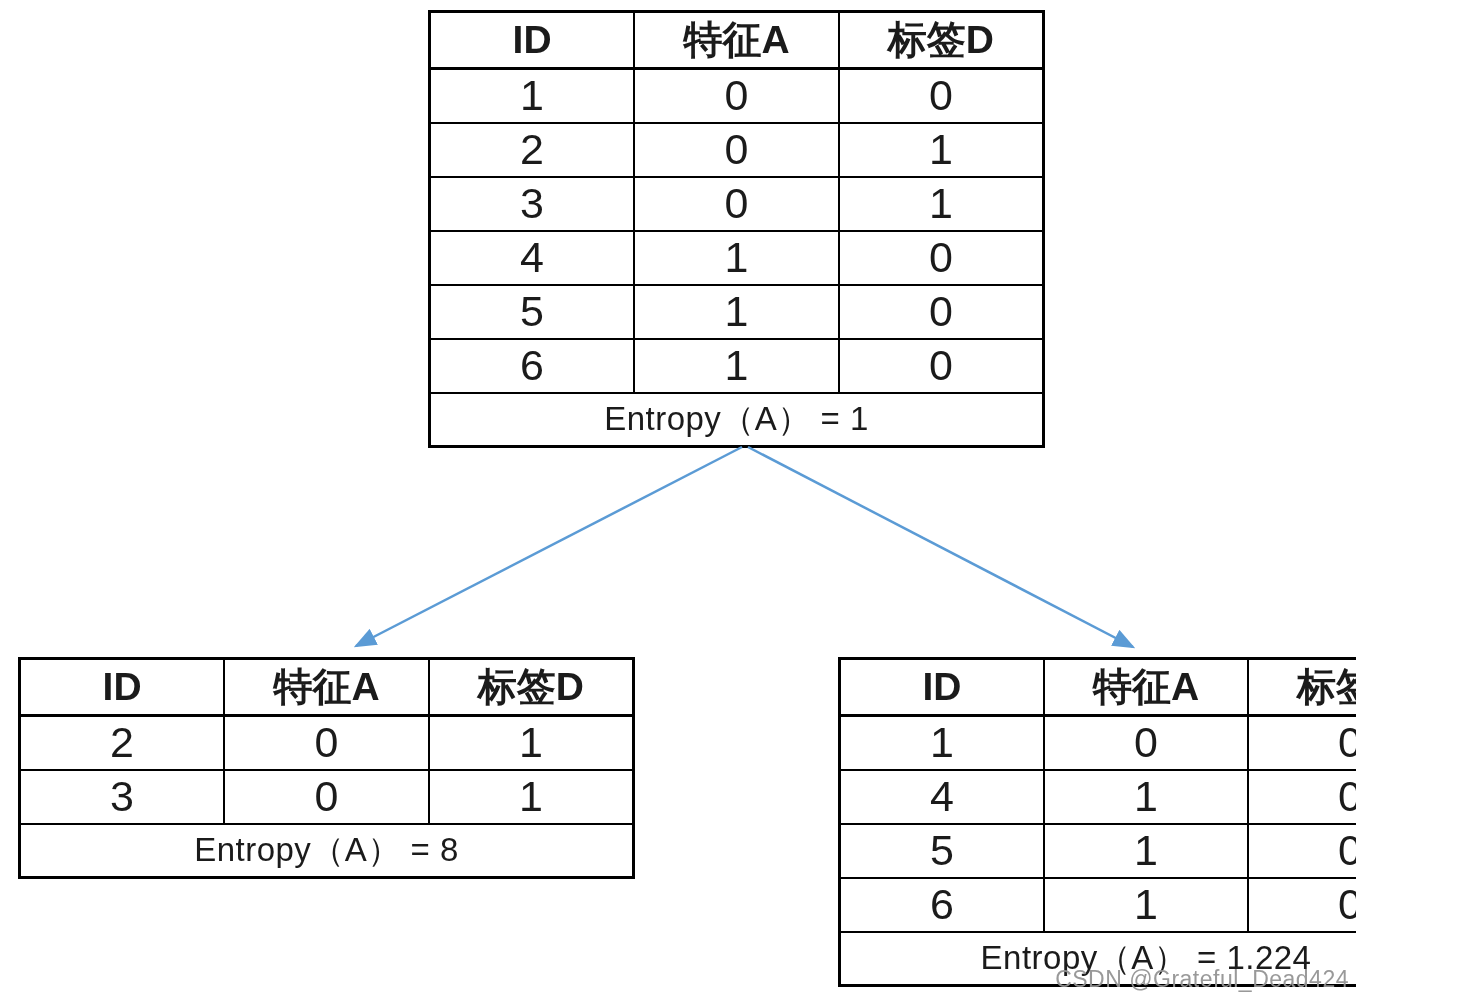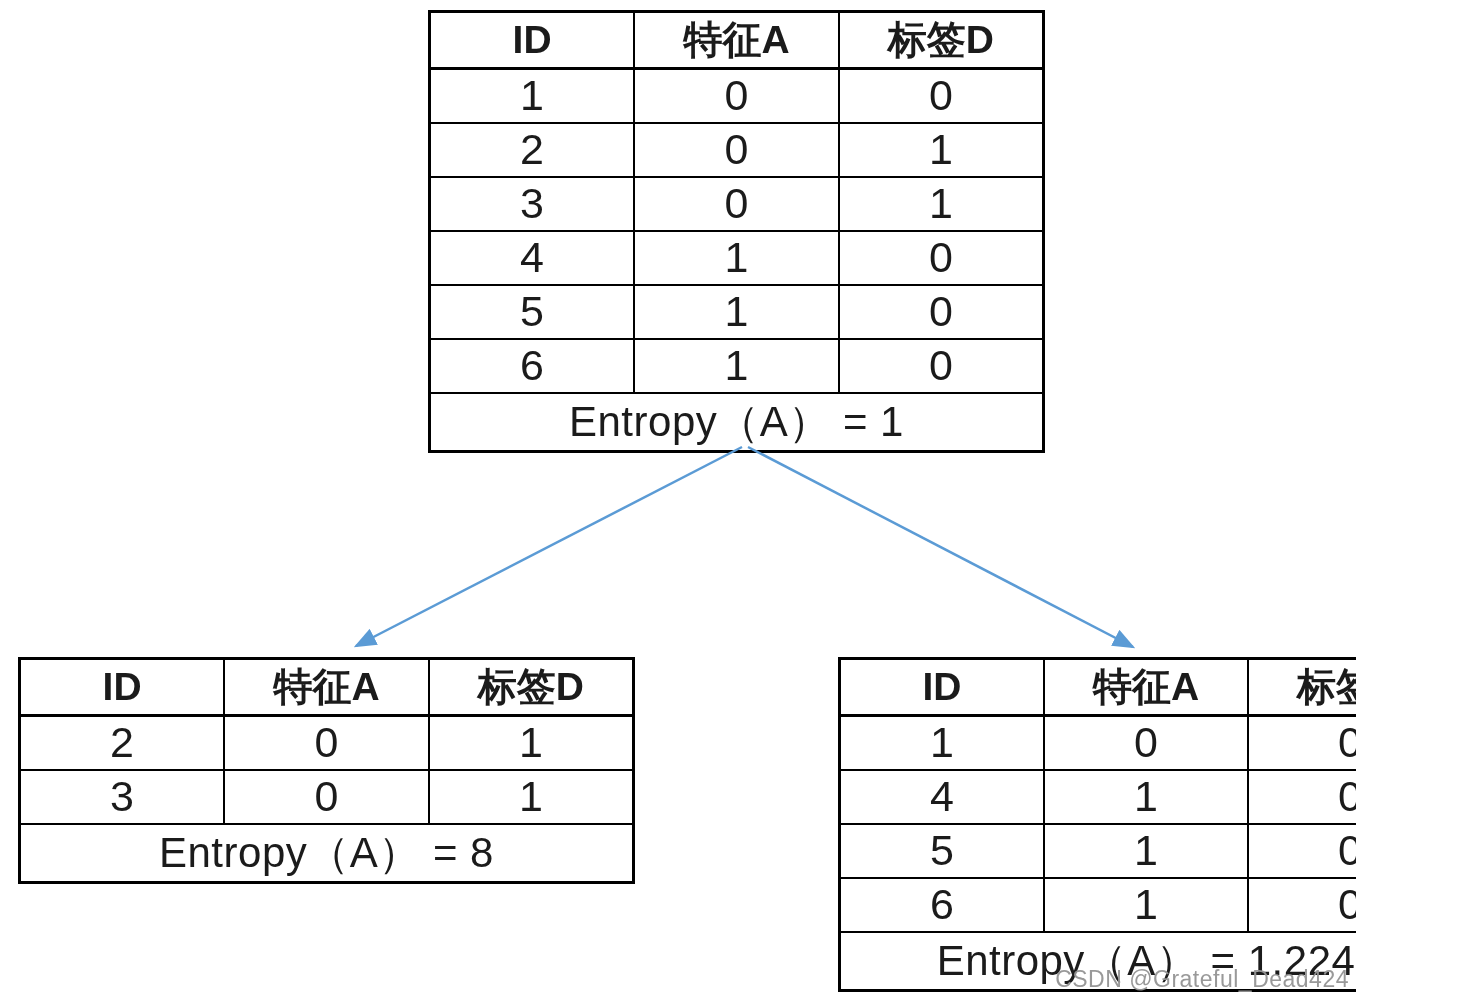--- a/index.html
+++ b/index.html
@@ -13,21 +13,21 @@
     background:#ffffff; border:3px solid #000000;
   }
   .tbl th, .tbl td {
     border:2px solid #000000; text-align:center; vertical-align:middle;
     padding:0; color:#1b1b1b; overflow:hidden; white-space:nowrap;
   }
   .tbl thead th { border-bottom:3px solid #000000; }
   .tbl tr { height:54px; }
   .tbl th { font-size:39px; font-weight:bold; }
   td.val { font-size:43px; font-weight:400; }
-  td.footer { font-size:42px; font-weight:400; letter-spacing:0.5px; }
+  td.footer { font-size:33px; font-weight:400; letter-spacing:0.5px; }
   #tbl-root  { left:428px; top:10px;  width:617px; }
   #tbl-left  { left:18px;  top:657px; width:617px; }
   #tbl-right { left:838px; top:657px; width:616px; }
   svg.arrows { position:absolute; left:0; top:0; width:1465px; height:998px;
                pointer-events:none; z-index:2; }
   .watermark {
     position:absolute; right:7px; bottom:5px; z-index:3;
     font-size:23px; color:rgba(148,148,148,0.95); letter-spacing:0.5px;
   }
 </style>

